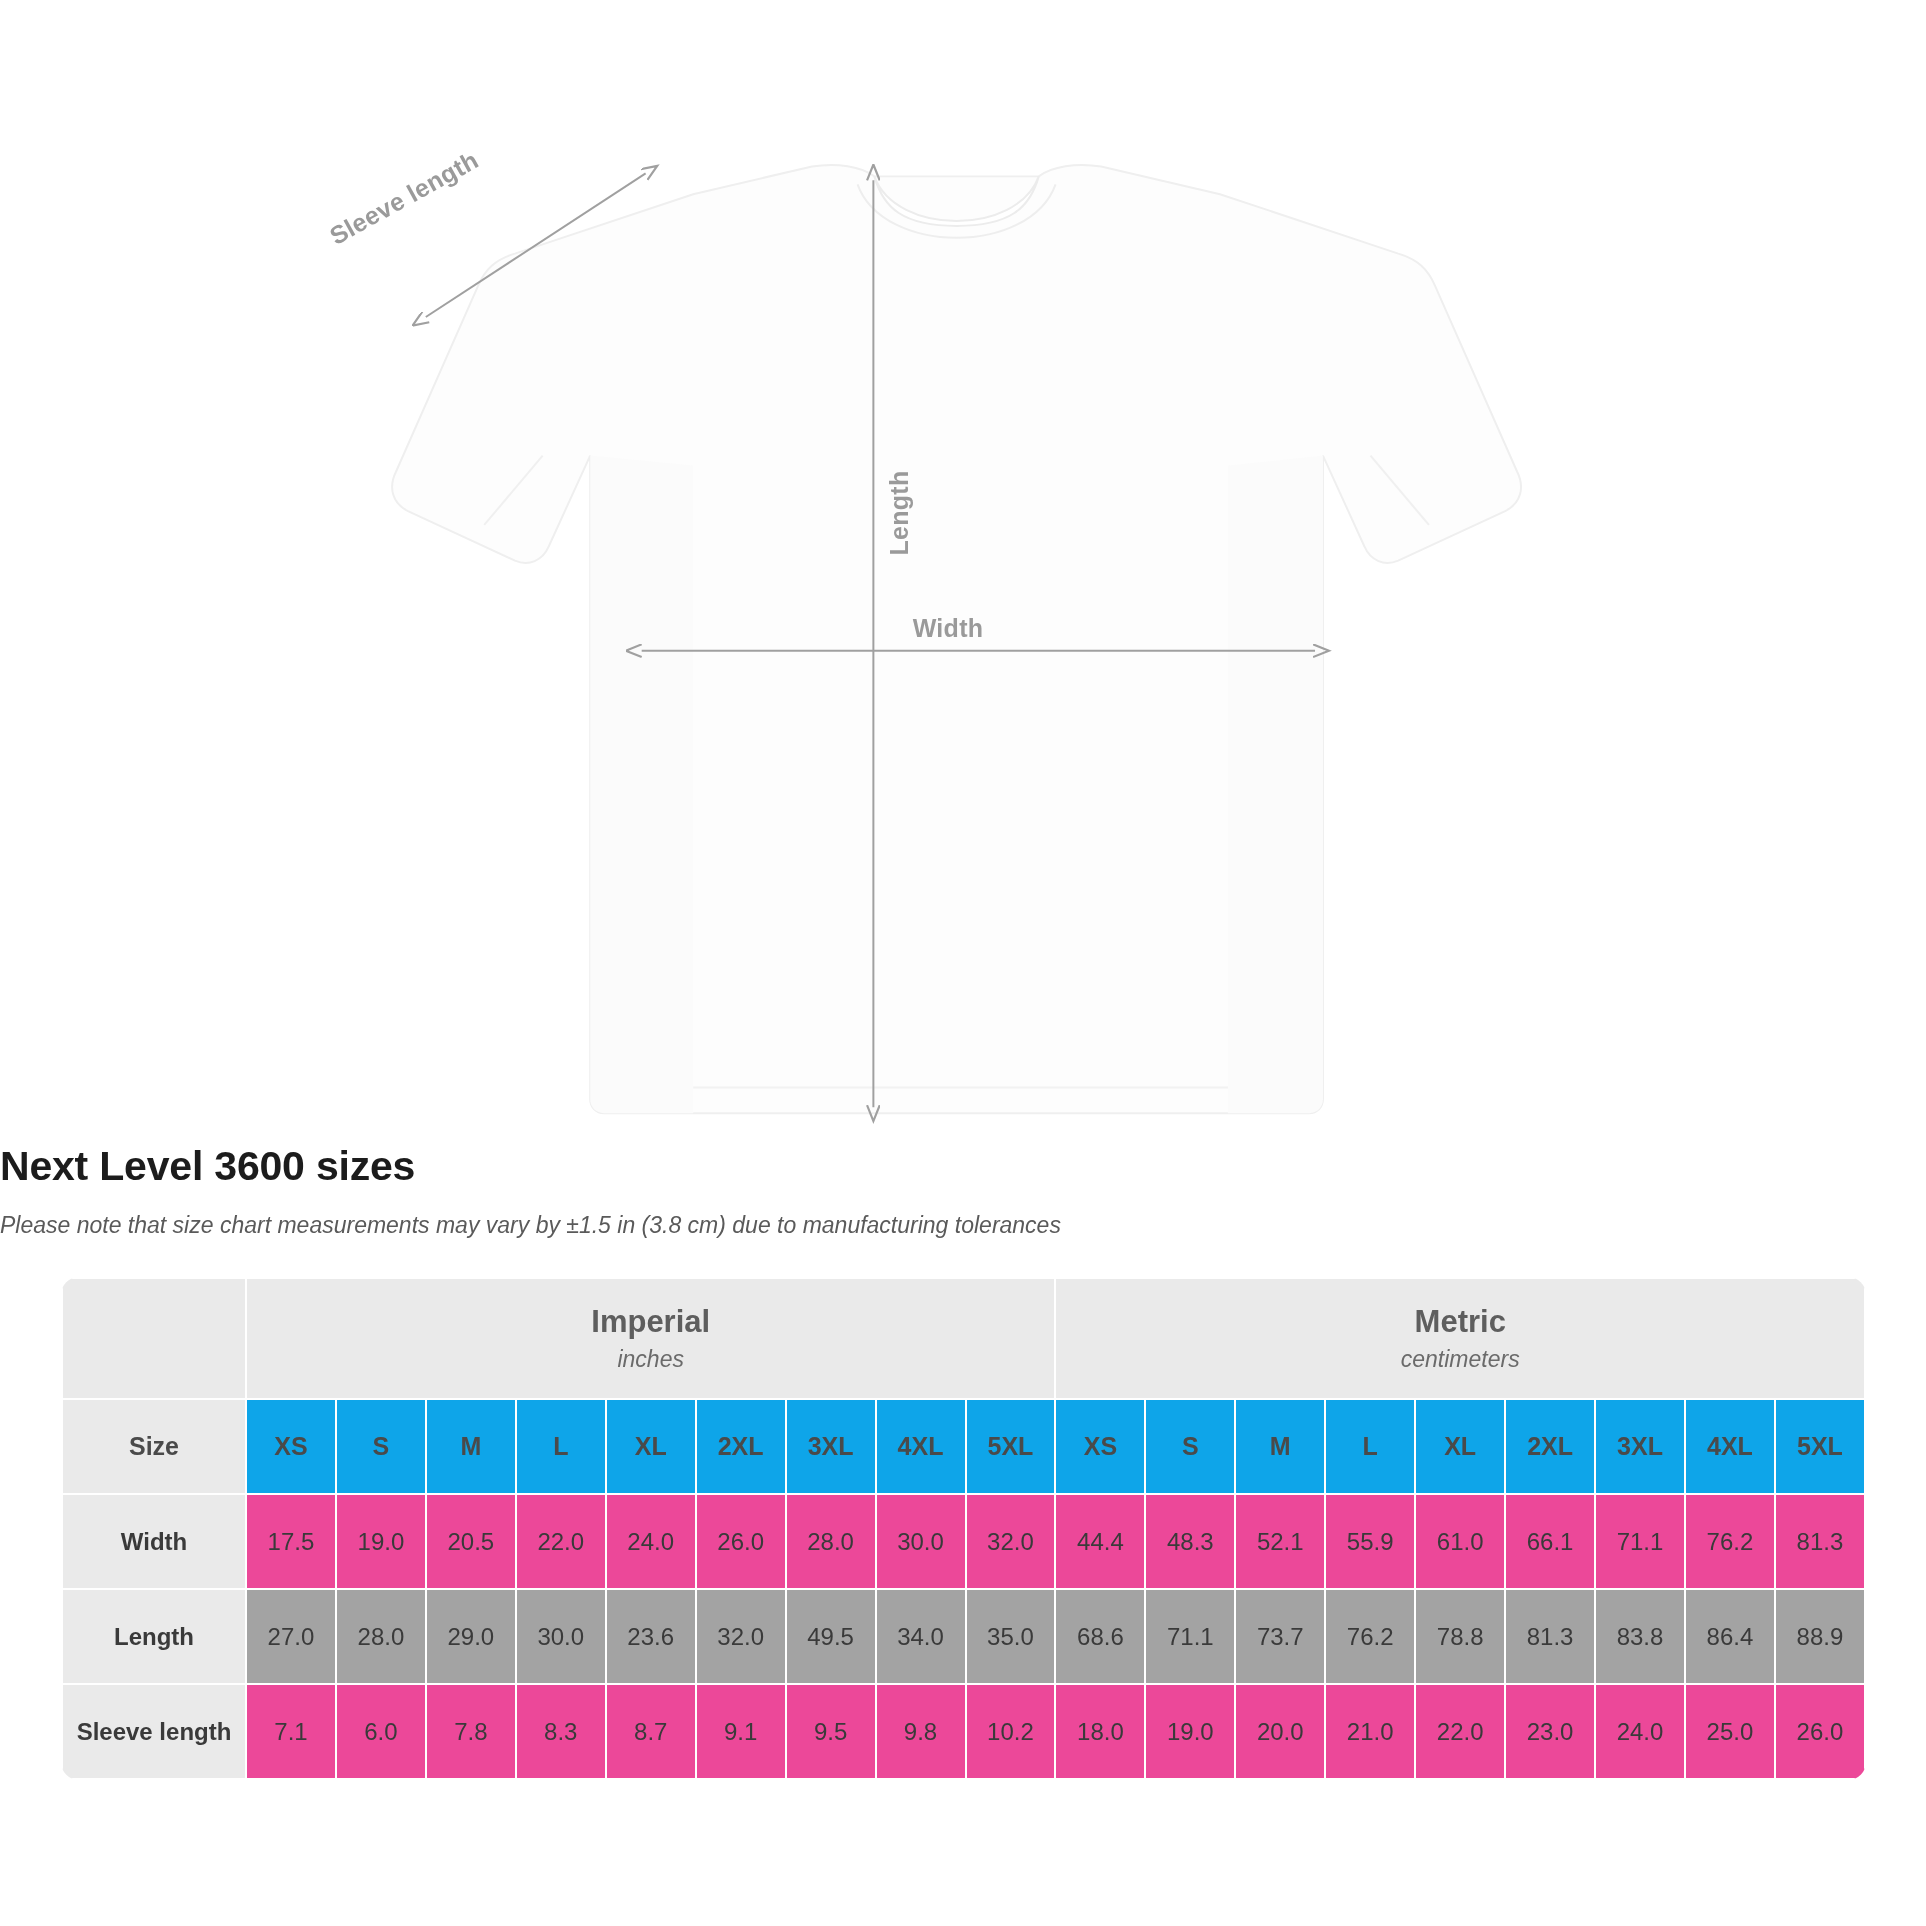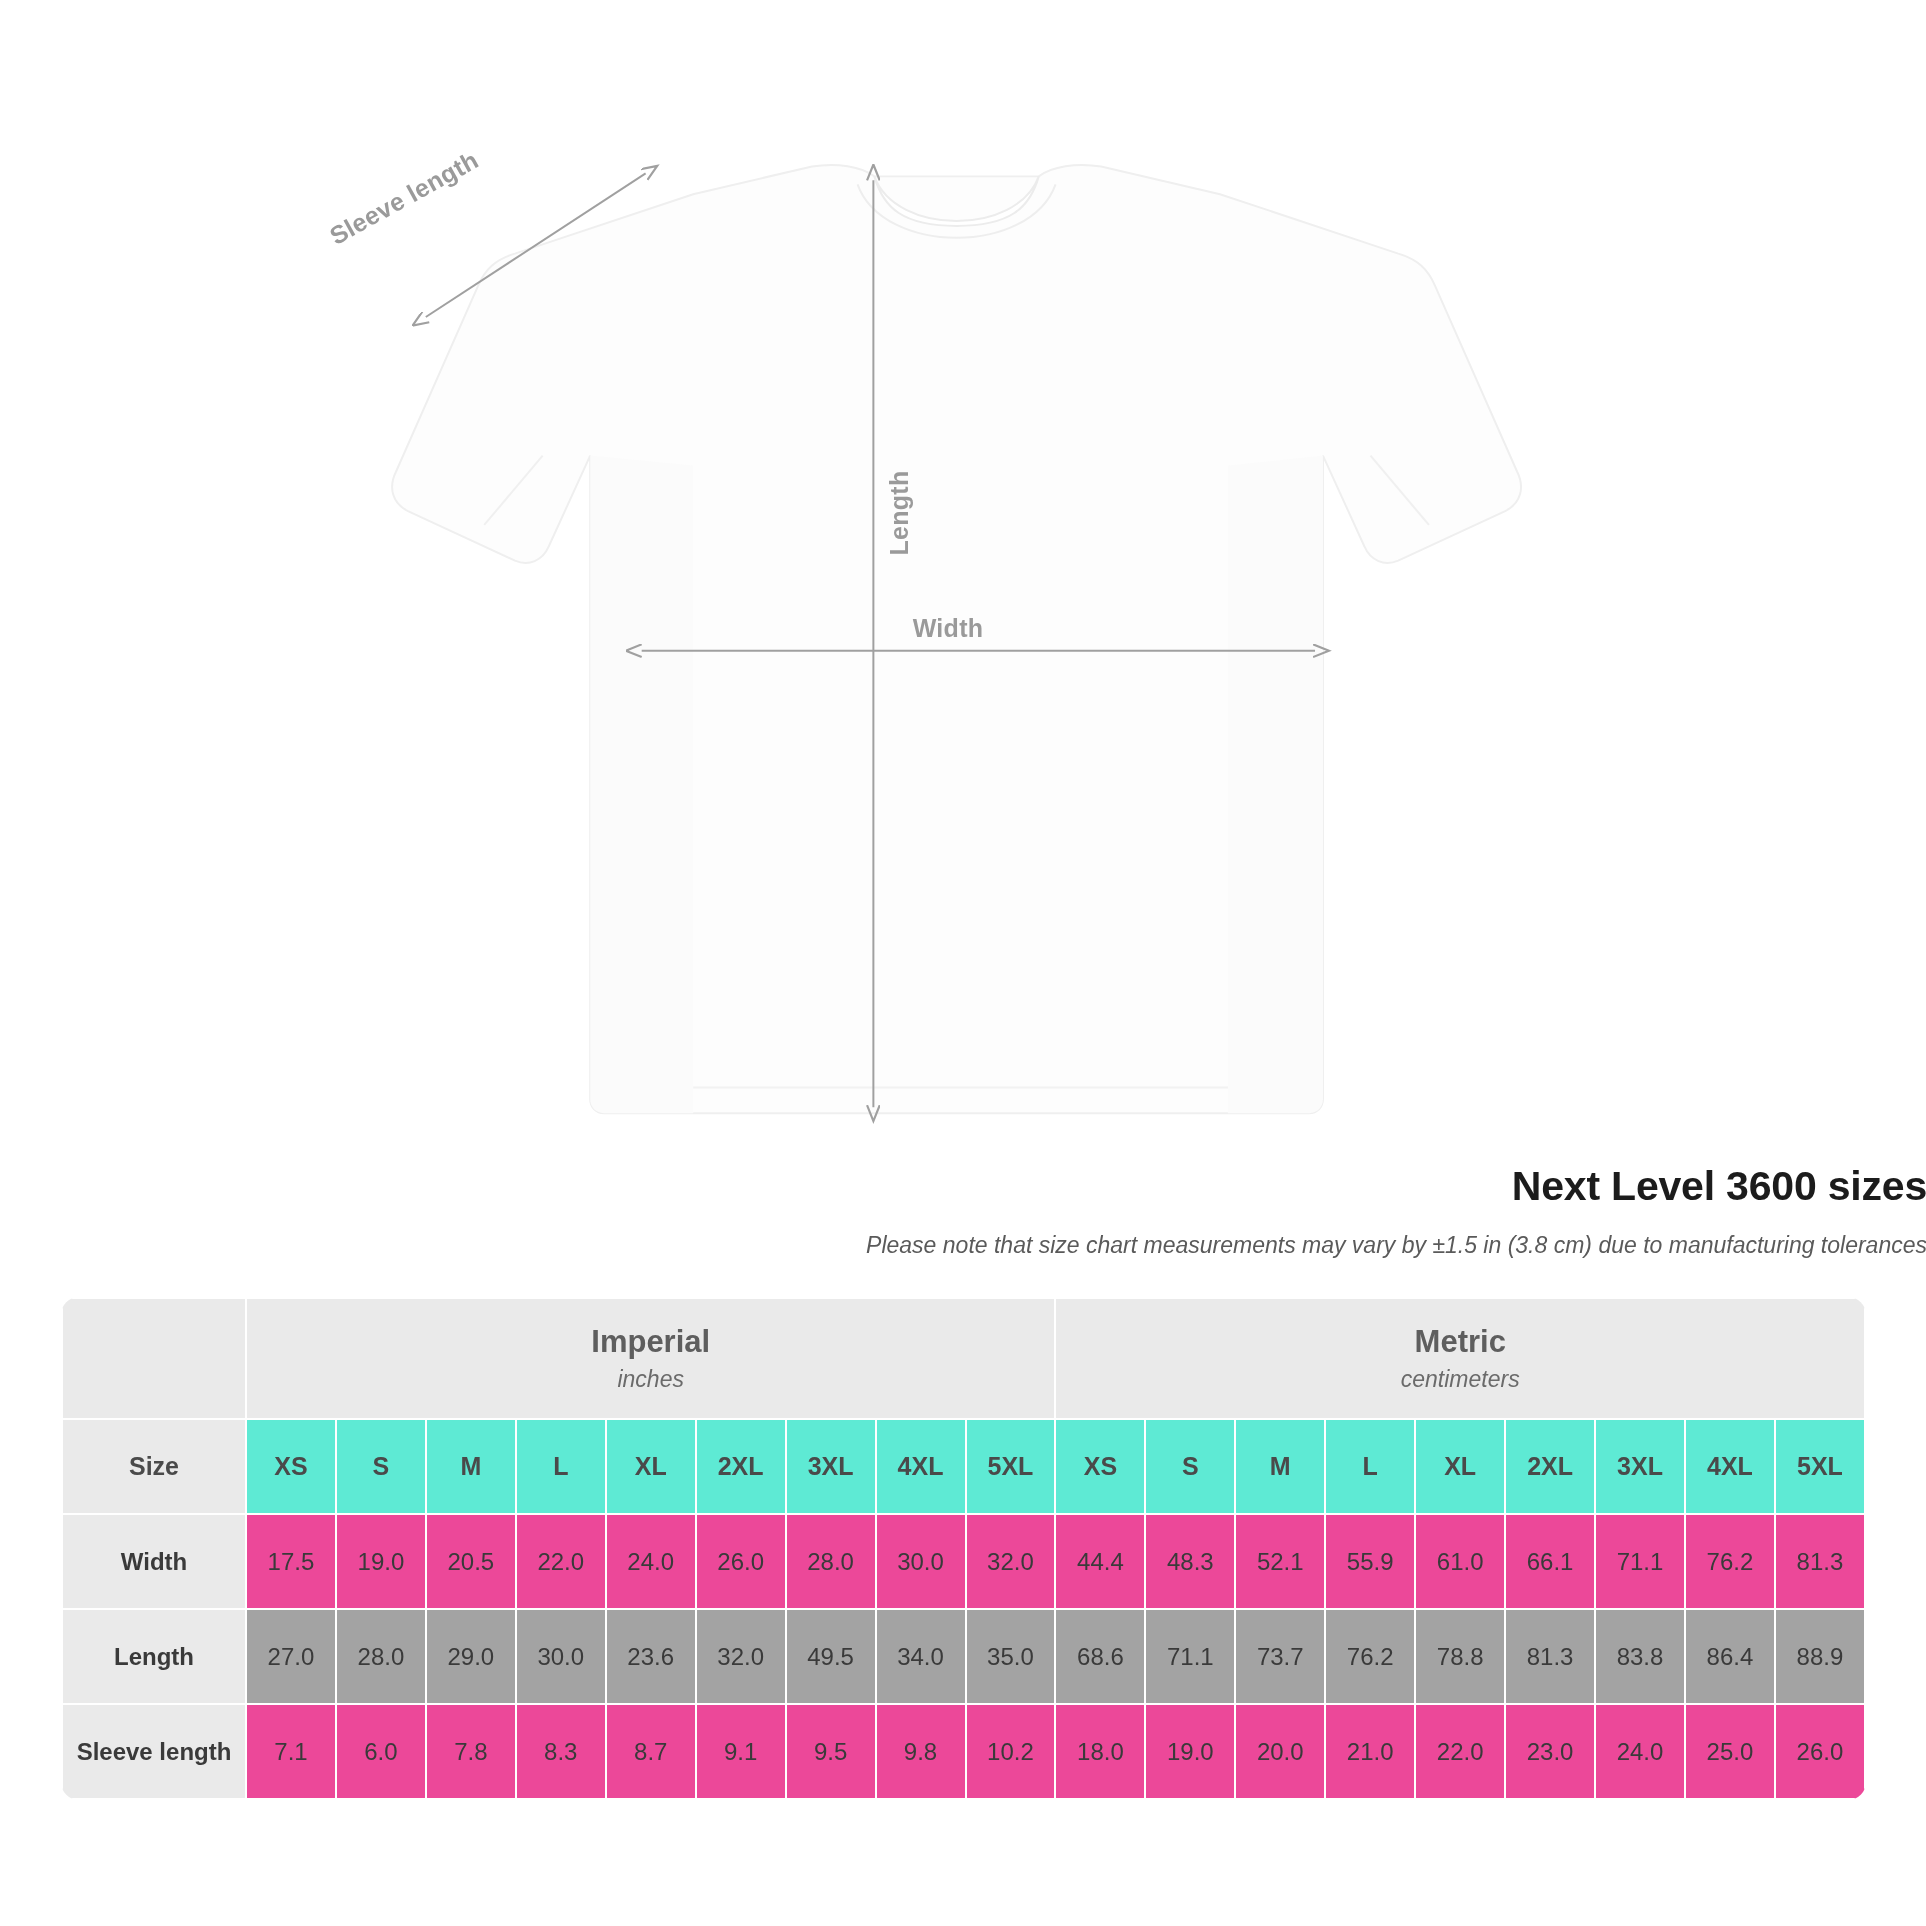--- a/index.html
+++ b/index.html
@@ -51,23 +51,22 @@
     transform: translate(-50%, -50%) rotate(-90deg);
   }
   #width-label {
     left: 948px;
     top: 628px;
     transform: translate(-50%, -50%);
   }
 
   
   .title-block {
-    text-align: right;
-    margin-top: 24px;
-    padding-left: 40px;
+    text-align: left;
+    margin-top: 4px;
   }
   .chart-title {
     font-size: 41px;
     font-weight: bold;
     color: #1c1c1c;
     letter-spacing: -0.2px;
   }
   .chart-note {
     margin-top: 22px;
     font-size: 23px;
@@ -105,21 +104,21 @@
   .unit-head .unit-sub {
     font-size: 23px;
     font-style: italic;
     color: #6b6b6b;
     margin-top: 6px;
   }
   .corner-cell {
     background: #eaeaea;
   }
   tr.head-row td {
-    background: #5eead4;
+    background: #0ea5e9;
     height: 91px;
     font-weight: bold;
     font-size: 25px;
     color: #4a4a4a;
   }
   tr.data-row td {
     height: 91px;
     background: #ec4899;
   }
   tr.data-row.alt td {

